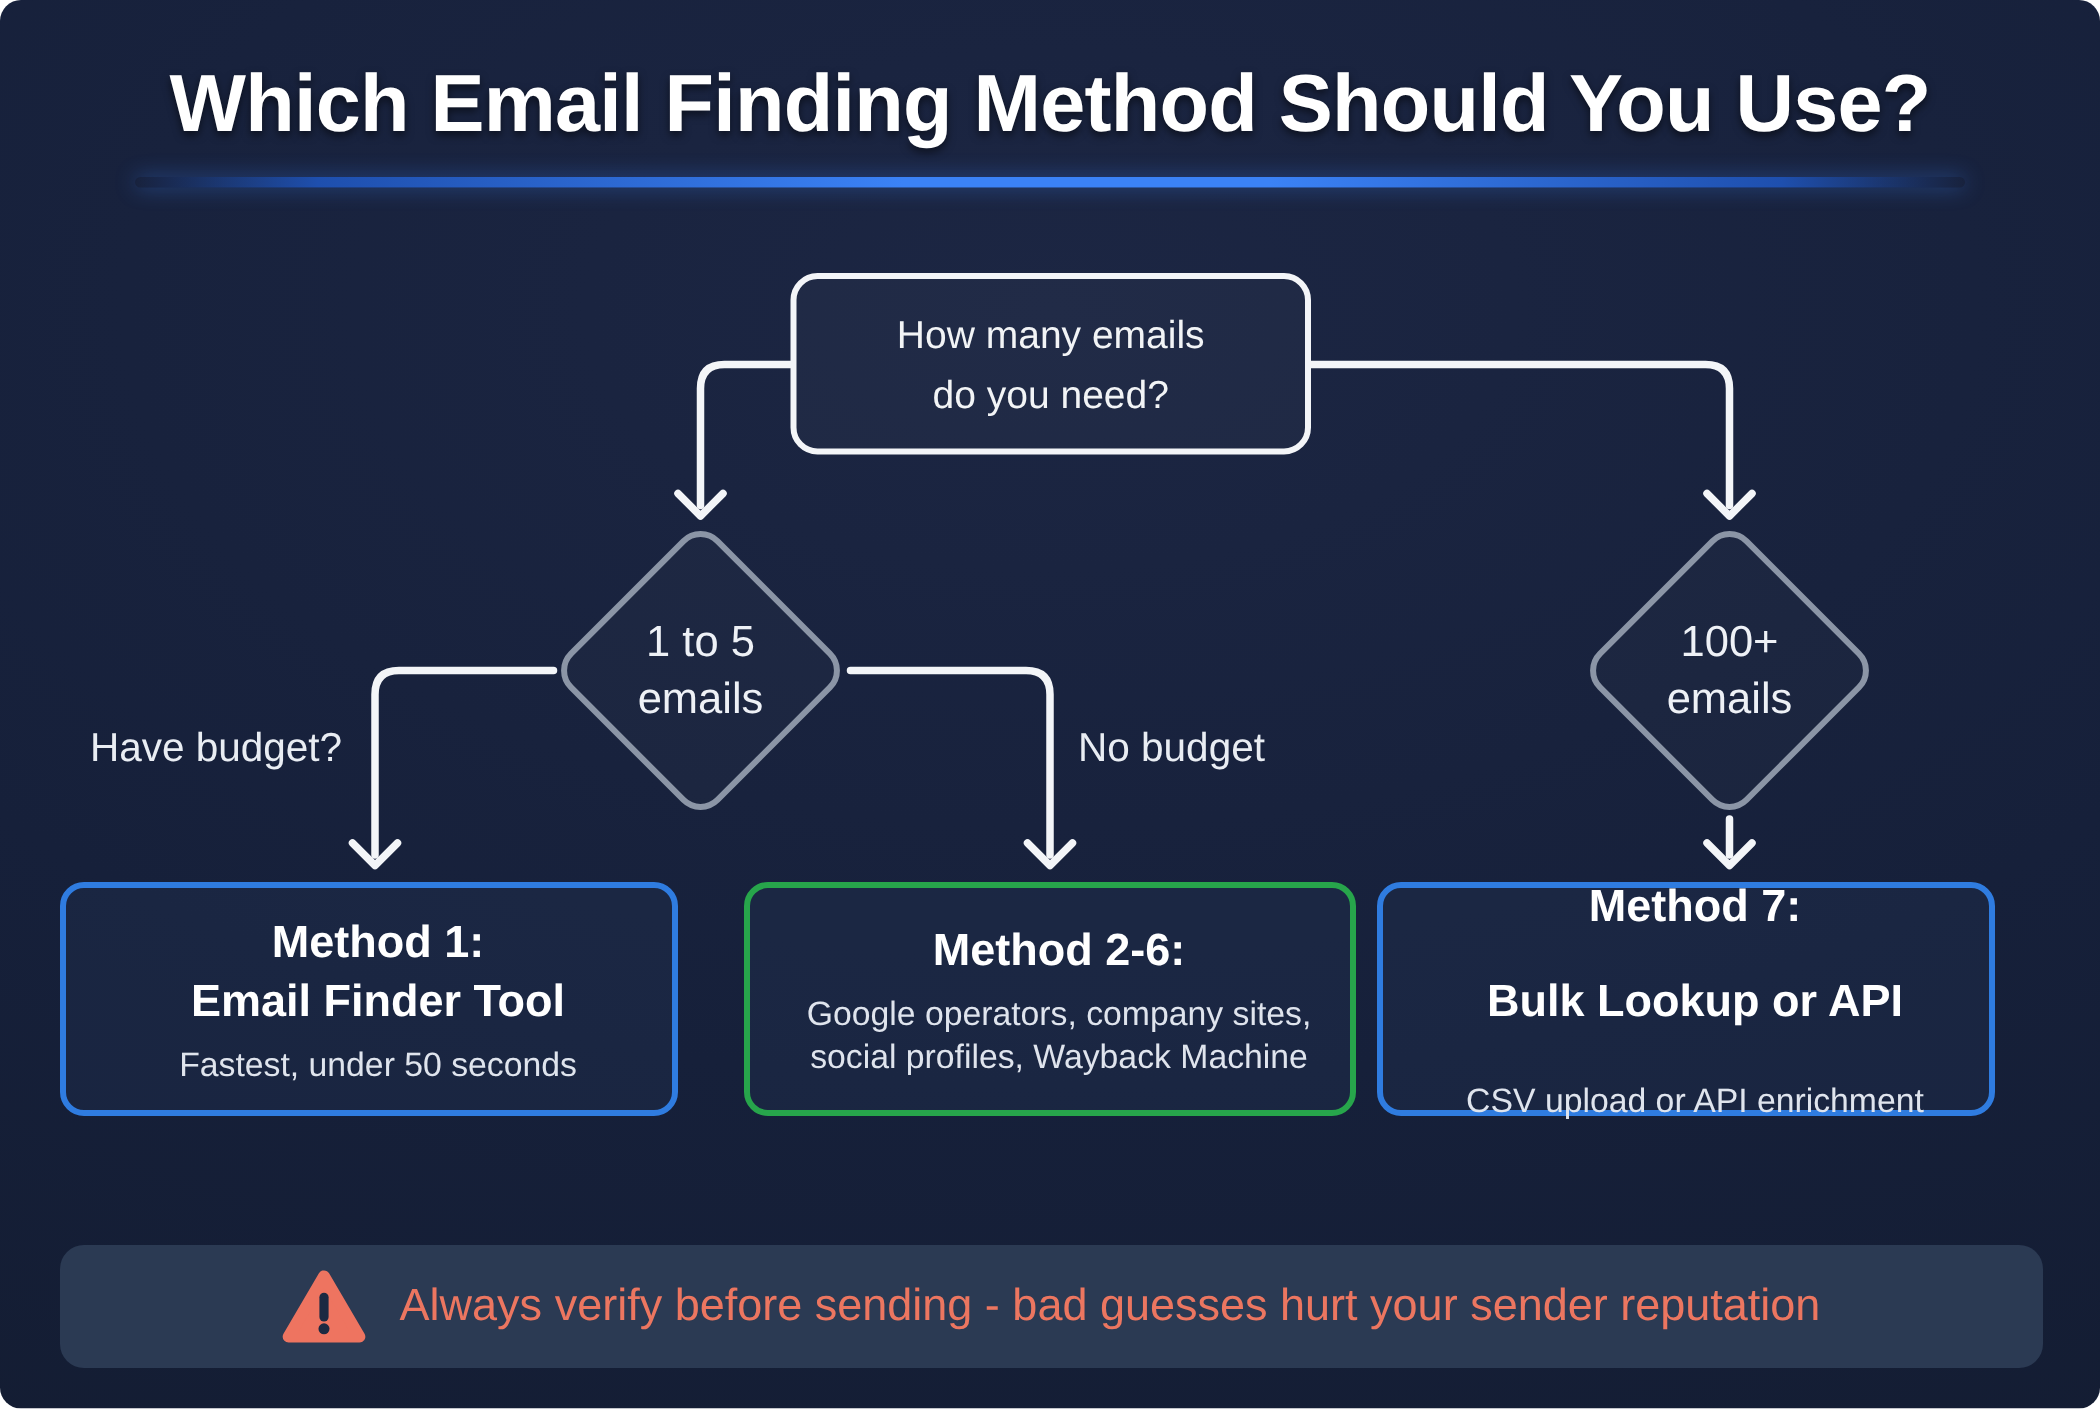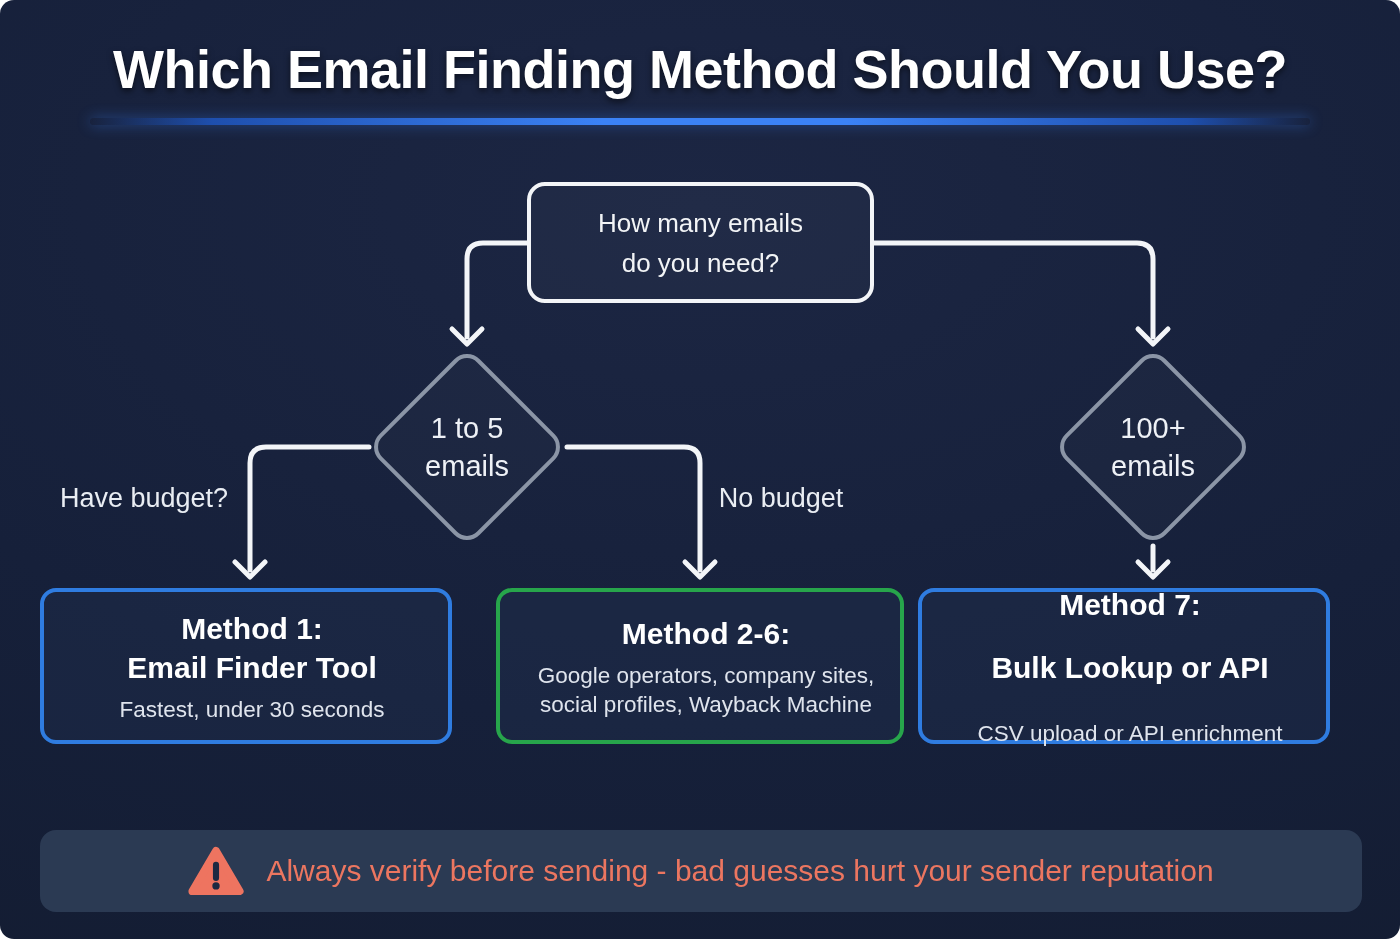--- a/index.html
+++ b/index.html
@@ -186,21 +186,21 @@
     <div>100+</div>
     <div>emails</div>
   </div>
 
   <div class="edge-label have-budget">Have budget?</div>
   <div class="edge-label no-budget">No budget</div>
 
   <div class="method-box m1" style="border-color: rgb(47, 124, 224);">
     <div class="method-title">Method 1:</div>
     <div class="method-title">Email Finder Tool</div>
-    <div class="method-sub">Fastest, under 30 seconds</div>
+    <div class="method-sub">Fastest, under 50 seconds</div>
   </div>
 
   <div class="method-box m2" style="border-color: rgb(39, 165, 75);">
     <div class="method-title">Method 2-6:</div>
     <div class="method-sub">Google operators, company sites,</div>
     <div class="method-sub" style="margin-top:0;">social profiles, Wayback Machine</div>
   </div>
 
   <div class="method-box m3" style="border-color: rgb(47, 124, 224);">
     <div class="method-title">Method 7:</div>

